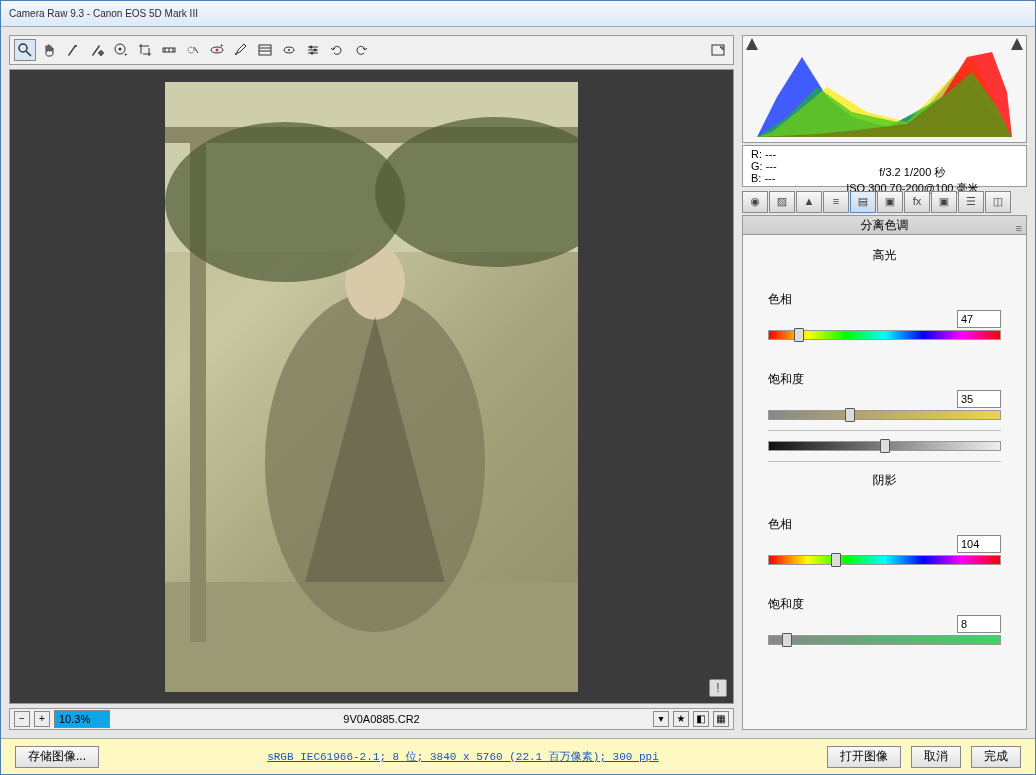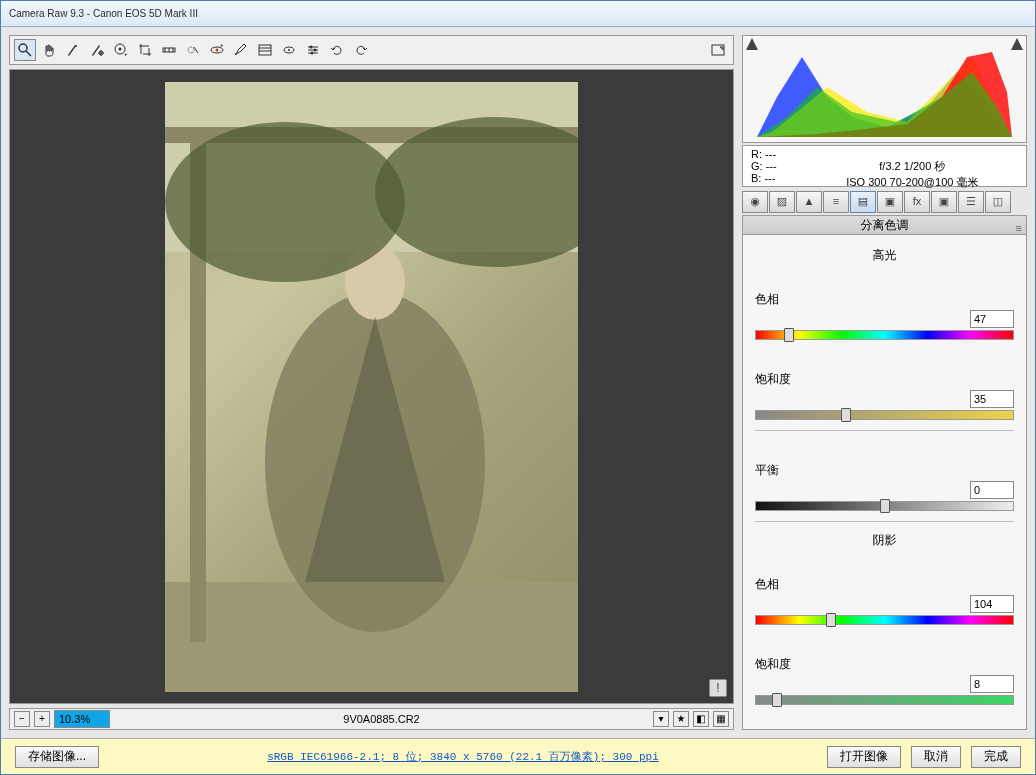--- a/index.html
+++ b/index.html
@@ -20,27 +20,27 @@
 .zoom-box { width: 56px; height: 18px; border: 1px solid #888; background: #0ea5e9; font-size: 11px; padding: 0 4px; line-height: 16px; }
 .filename { flex: 1; text-align: center; }
 .right-pane { width: 285px; display: flex; flex-direction: column; background: #e7e7e7; }
 .histogram-box { height: 108px; border: 1px solid #999; background: #f6f6f6; position: relative; margin-bottom: 2px; }
 .hist-tri { position: absolute; top: 2px; width: 12px; height: 12px; background: #444; clip-path: polygon(50% 0,100% 100%,0 100%); }
 .hist-tri.l { left: 3px; }
 .hist-tri.r { right: 3px; }
 .hist-svg { position: absolute; inset: 6px 14px 6px 14px; }
 .exif { height: 42px; border: 1px solid #999; background: #fff; display: flex; font-size: 11px; padding: 2px 8px; gap: 30px; margin-bottom: 4px; }
 .exif .rgb { display: flex; flex-direction: column; justify-content: center; line-height: 12px; }
-.exif .cam { flex: 1; display: flex; flex-direction: column; justify-content: center; line-height: 16px; text-align: center; margin-top: 16px; }
+.exif .cam { flex: 1; display: flex; flex-direction: column; justify-content: space-between; line-height: 16px; text-align: center; margin-top: 16px; }
 .panel-tabs { height: 22px; display: flex; gap: 1px; margin-bottom: 2px; }
 .ptab { width: 26px; background: linear-gradient(#f8f8f8,#d8d8d8); border: 1px solid #888; font-size: 11px; text-align: center; line-height: 18px; color: #444; cursor: pointer; }
 .ptab.active { background: linear-gradient(#e8f0fa,#c8d9ee); border-color: #5a87b8; }
 .panel-header { height: 20px; background: linear-gradient(#dcdcdc,#cdcdcd); border: 1px solid #999; text-align: center; font-size: 12px; line-height: 18px; position: relative; }
 .panel-menu { position: absolute; right: 4px; top: 3px; font-size: 11px; color: #666; }
-.panel-body { flex: 1; border: 1px solid #999; border-top: none; background: #f6f6f6; padding: 8px 12px; font-size: 12px; }
+.panel-body { flex: 1; border: 1px solid #999; border-top: none; background: #f6f6f6; padding: 8px 25px; font-size: 12px; }
 .section-title { text-align: center; margin: 4px 0 6px; }
 .slider-row { margin-bottom: 10px; }
 .slider-label { display: flex; justify-content: space-between; align-items: center; margin-bottom: 2px; }
 .slider-input { width: 44px; height: 18px; border: 1px solid #888; background: #fff; font-size: 11px; text-align: left; padding: 0 3px; margin-top: 40px; }
 .slider-track { height: 10px; position: relative; border: 1px solid #999; }
 .hue-track { background: linear-gradient(90deg,#f00,#ff0,#0f0,#0ff,#00f,#f0f,#f00); }
 .sat-track-h { background: linear-gradient(90deg,#888,#edd34a); }
 .sat-track-s { background: linear-gradient(90deg,#888,#3bd665); }
 .bal-track { background: linear-gradient(90deg,#111,#eee); }
 .thumb { position: absolute; top: -3px; width: 10px; height: 14px; background: #dcdcdc; border: 1px solid #555; border-radius: 1px; transform: translateX(-5px); }
@@ -248,24 +248,20 @@
             <input class="slider-input" value="35" style="">
           </div>
           <div class="slider-track sat-track-h">
               <div class="thumb" style="left:35%"></div>
             </div>
         </div>
 
         <hr class="hr">
 
         <div class="slider-row">
-          <div class="slider-label">
-            <span>平衡</span>
-            <input class="slider-input" value="0" style="">
-          </div>
           <div class="slider-track bal-track">
               <div class="thumb" style="left:50%"></div>
             </div>
         </div>
 
         <hr class="hr">
 
         <div class="section-title">阴影</div>
 
         <div class="slider-row">

